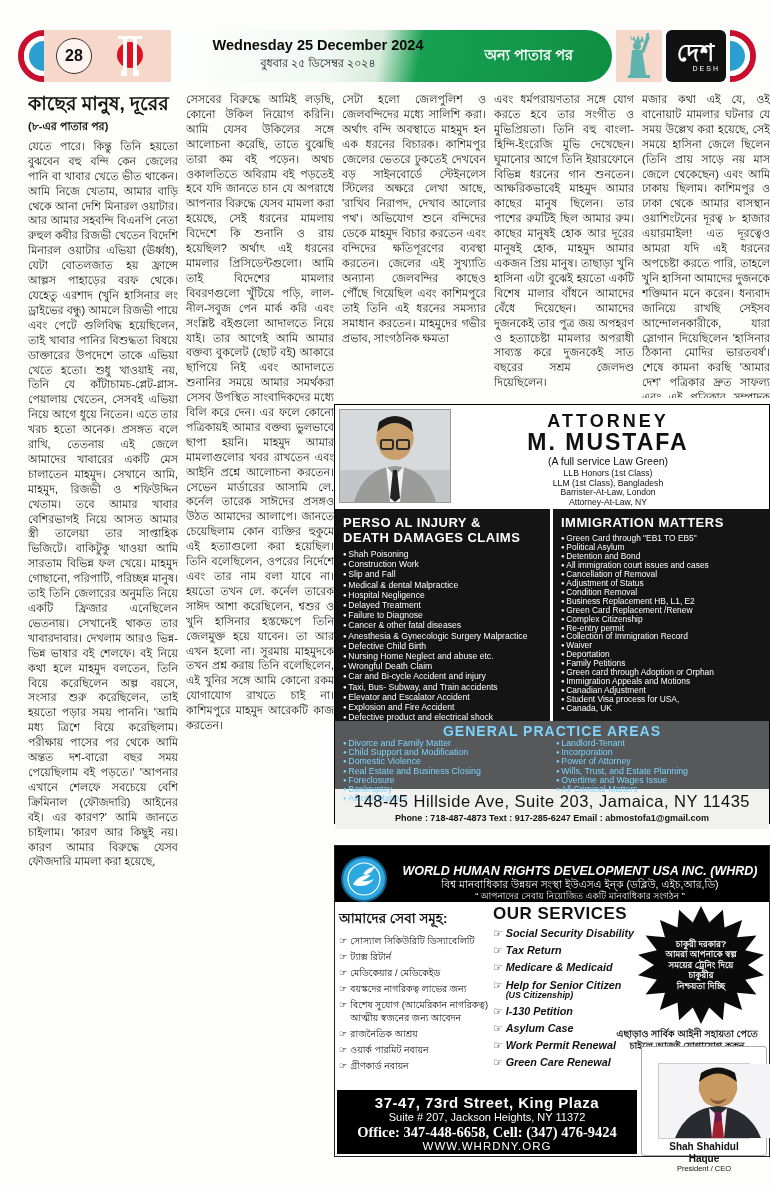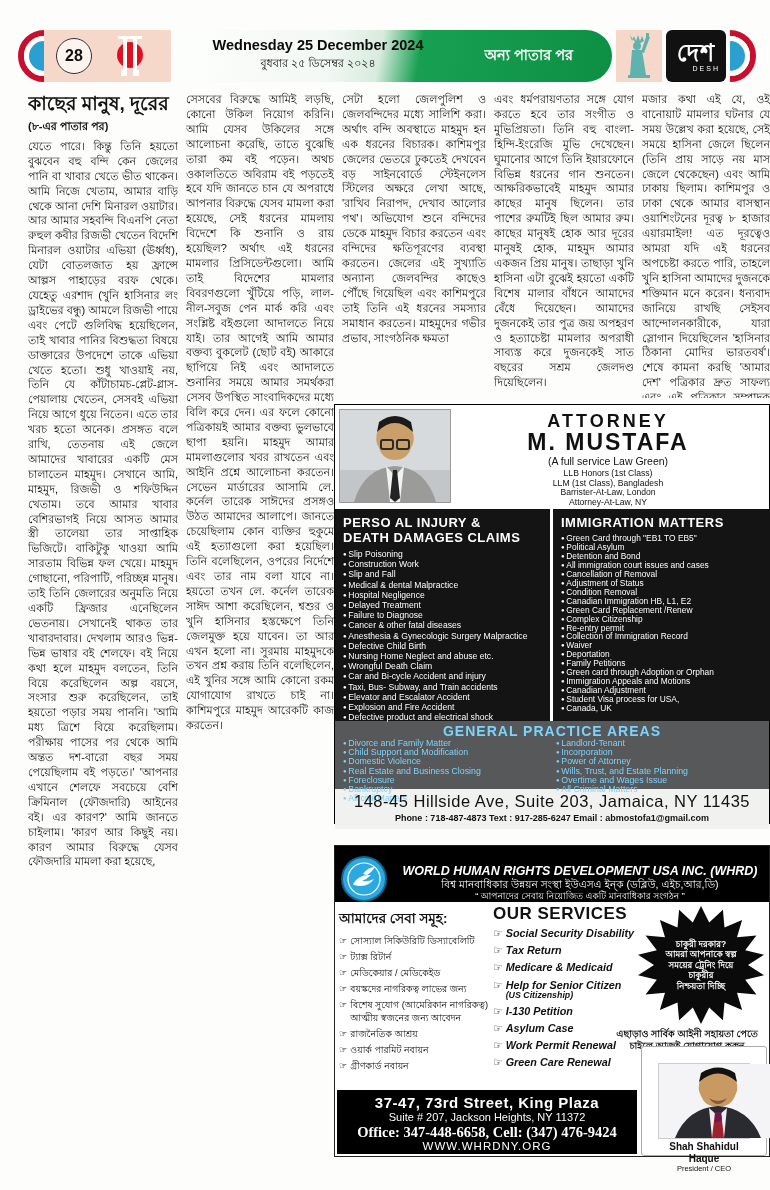--- a/index.html
+++ b/index.html
@@ -198,21 +198,21 @@
       </div>
     </div>
     <div class="panels">
       <div class="panel panel-left">
         <h3>
           <span>PERSO AL INJURY &amp;</span><br>
           <span>DEATH DAMAGES CLAIMS</span>
         </h3>
         <ul class="blist">
 
-        <li>Slip Poisoning</li>
+        <li>Shah Poisoning</li>
             <li>Construction Work</li>
             <li>Slip and Fall</li>
             <li>Medical &amp; dental Malpractice</li>
             <li>Hospital Negligence</li>
             <li>Delayed Treatment</li>
             <li>Failure to Diagnose</li>
             <li>Cancer &amp; other fatal diseases</li>
             <li>Anesthesia &amp; Gynecologic Surgery Malpractice</li>
             <li>Defective Child Birth</li>
             <li>Nursing Home Neglect and abuse etc.</li>
@@ -228,21 +228,21 @@
         <h3>IMMIGRATION MATTERS</h3>
         <ul class="blist">
 
         <li>Green Card through "EB1 TO EB5"</li>
             <li>Political Asylum</li>
             <li>Detention and Bond</li>
             <li>All immigration court issues and cases</li>
             <li>Cancellation of Removal</li>
             <li>Adjustment of Status</li>
             <li>Condition Removal</li>
-            <li>Canadian Immigration HB, L1, E2</li>
+            <li>Business Replacement HB, L1, E2</li>
             <li>Green Card Replacement /Renew</li>
             <li>Complex Citizenship</li>
             <li>Re-entry permit</li>
             <li>Collection of Immigration Record</li>
             <li>Waiver</li>
             <li>Deportation</li>
             <li>Family Petitions</li>
             <li>Green card through Adoption or Orphan</li>
             <li>Immigration Appeals and Motions</li>
             <li>Canadian Adjustment</li>

